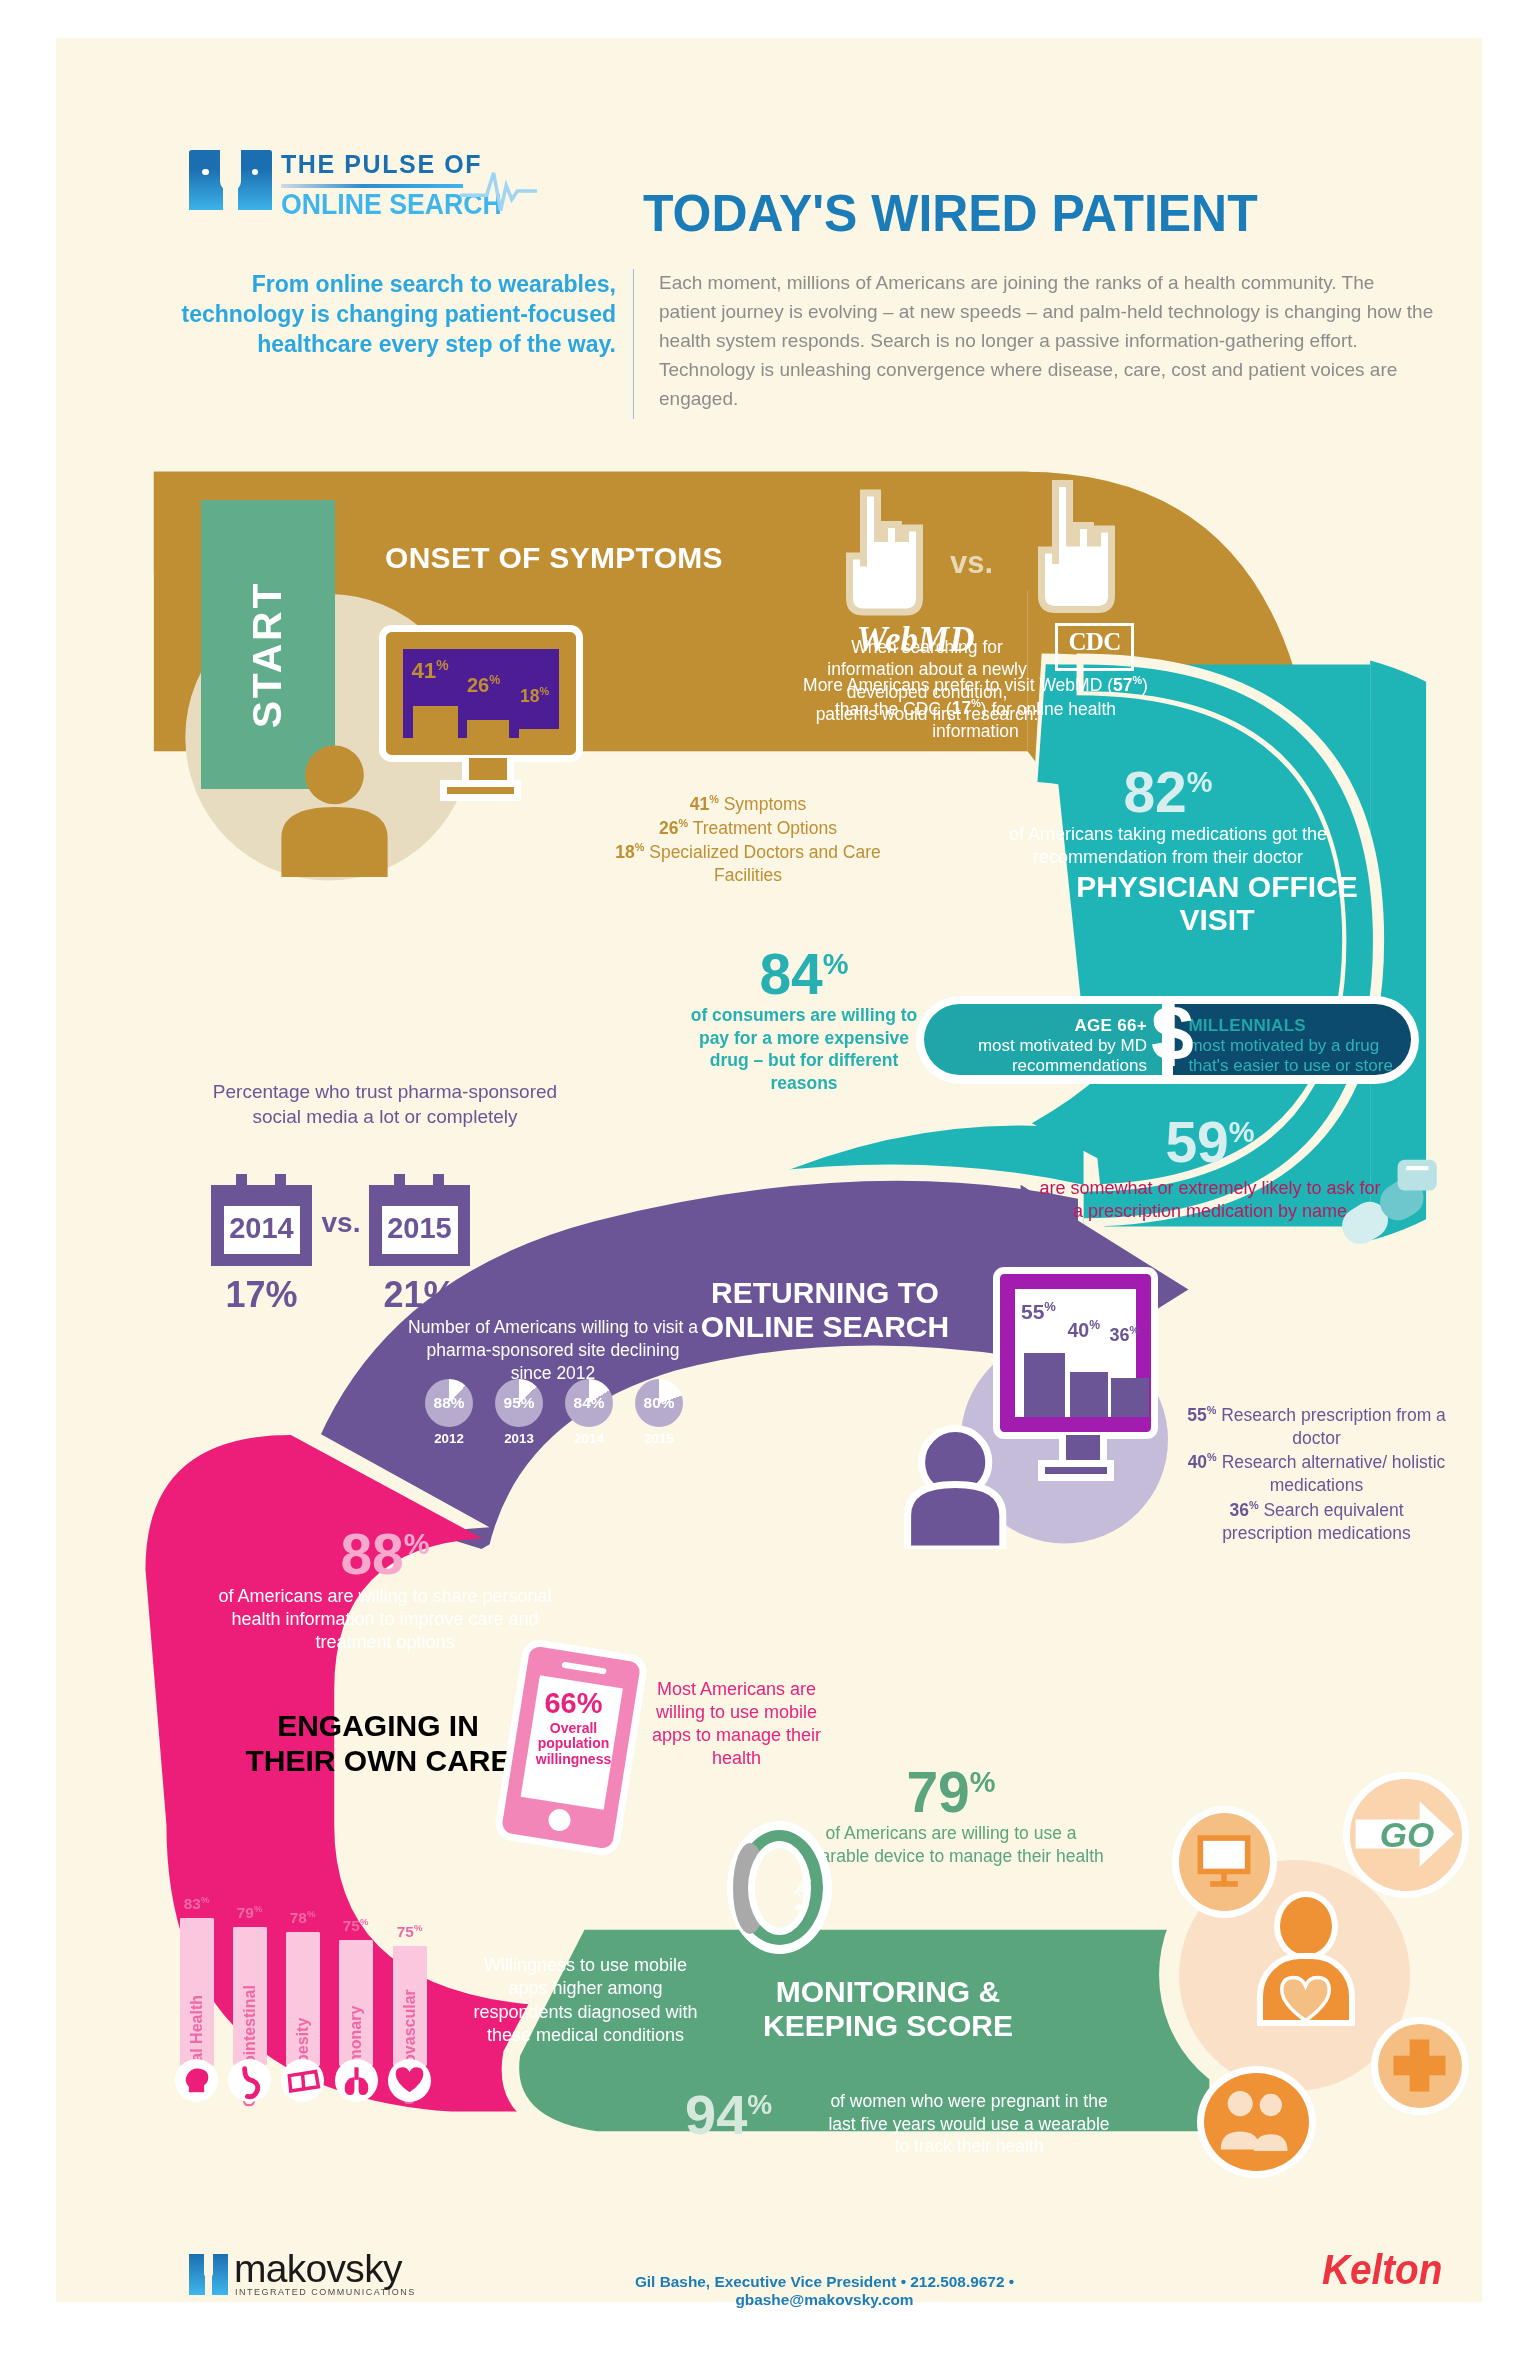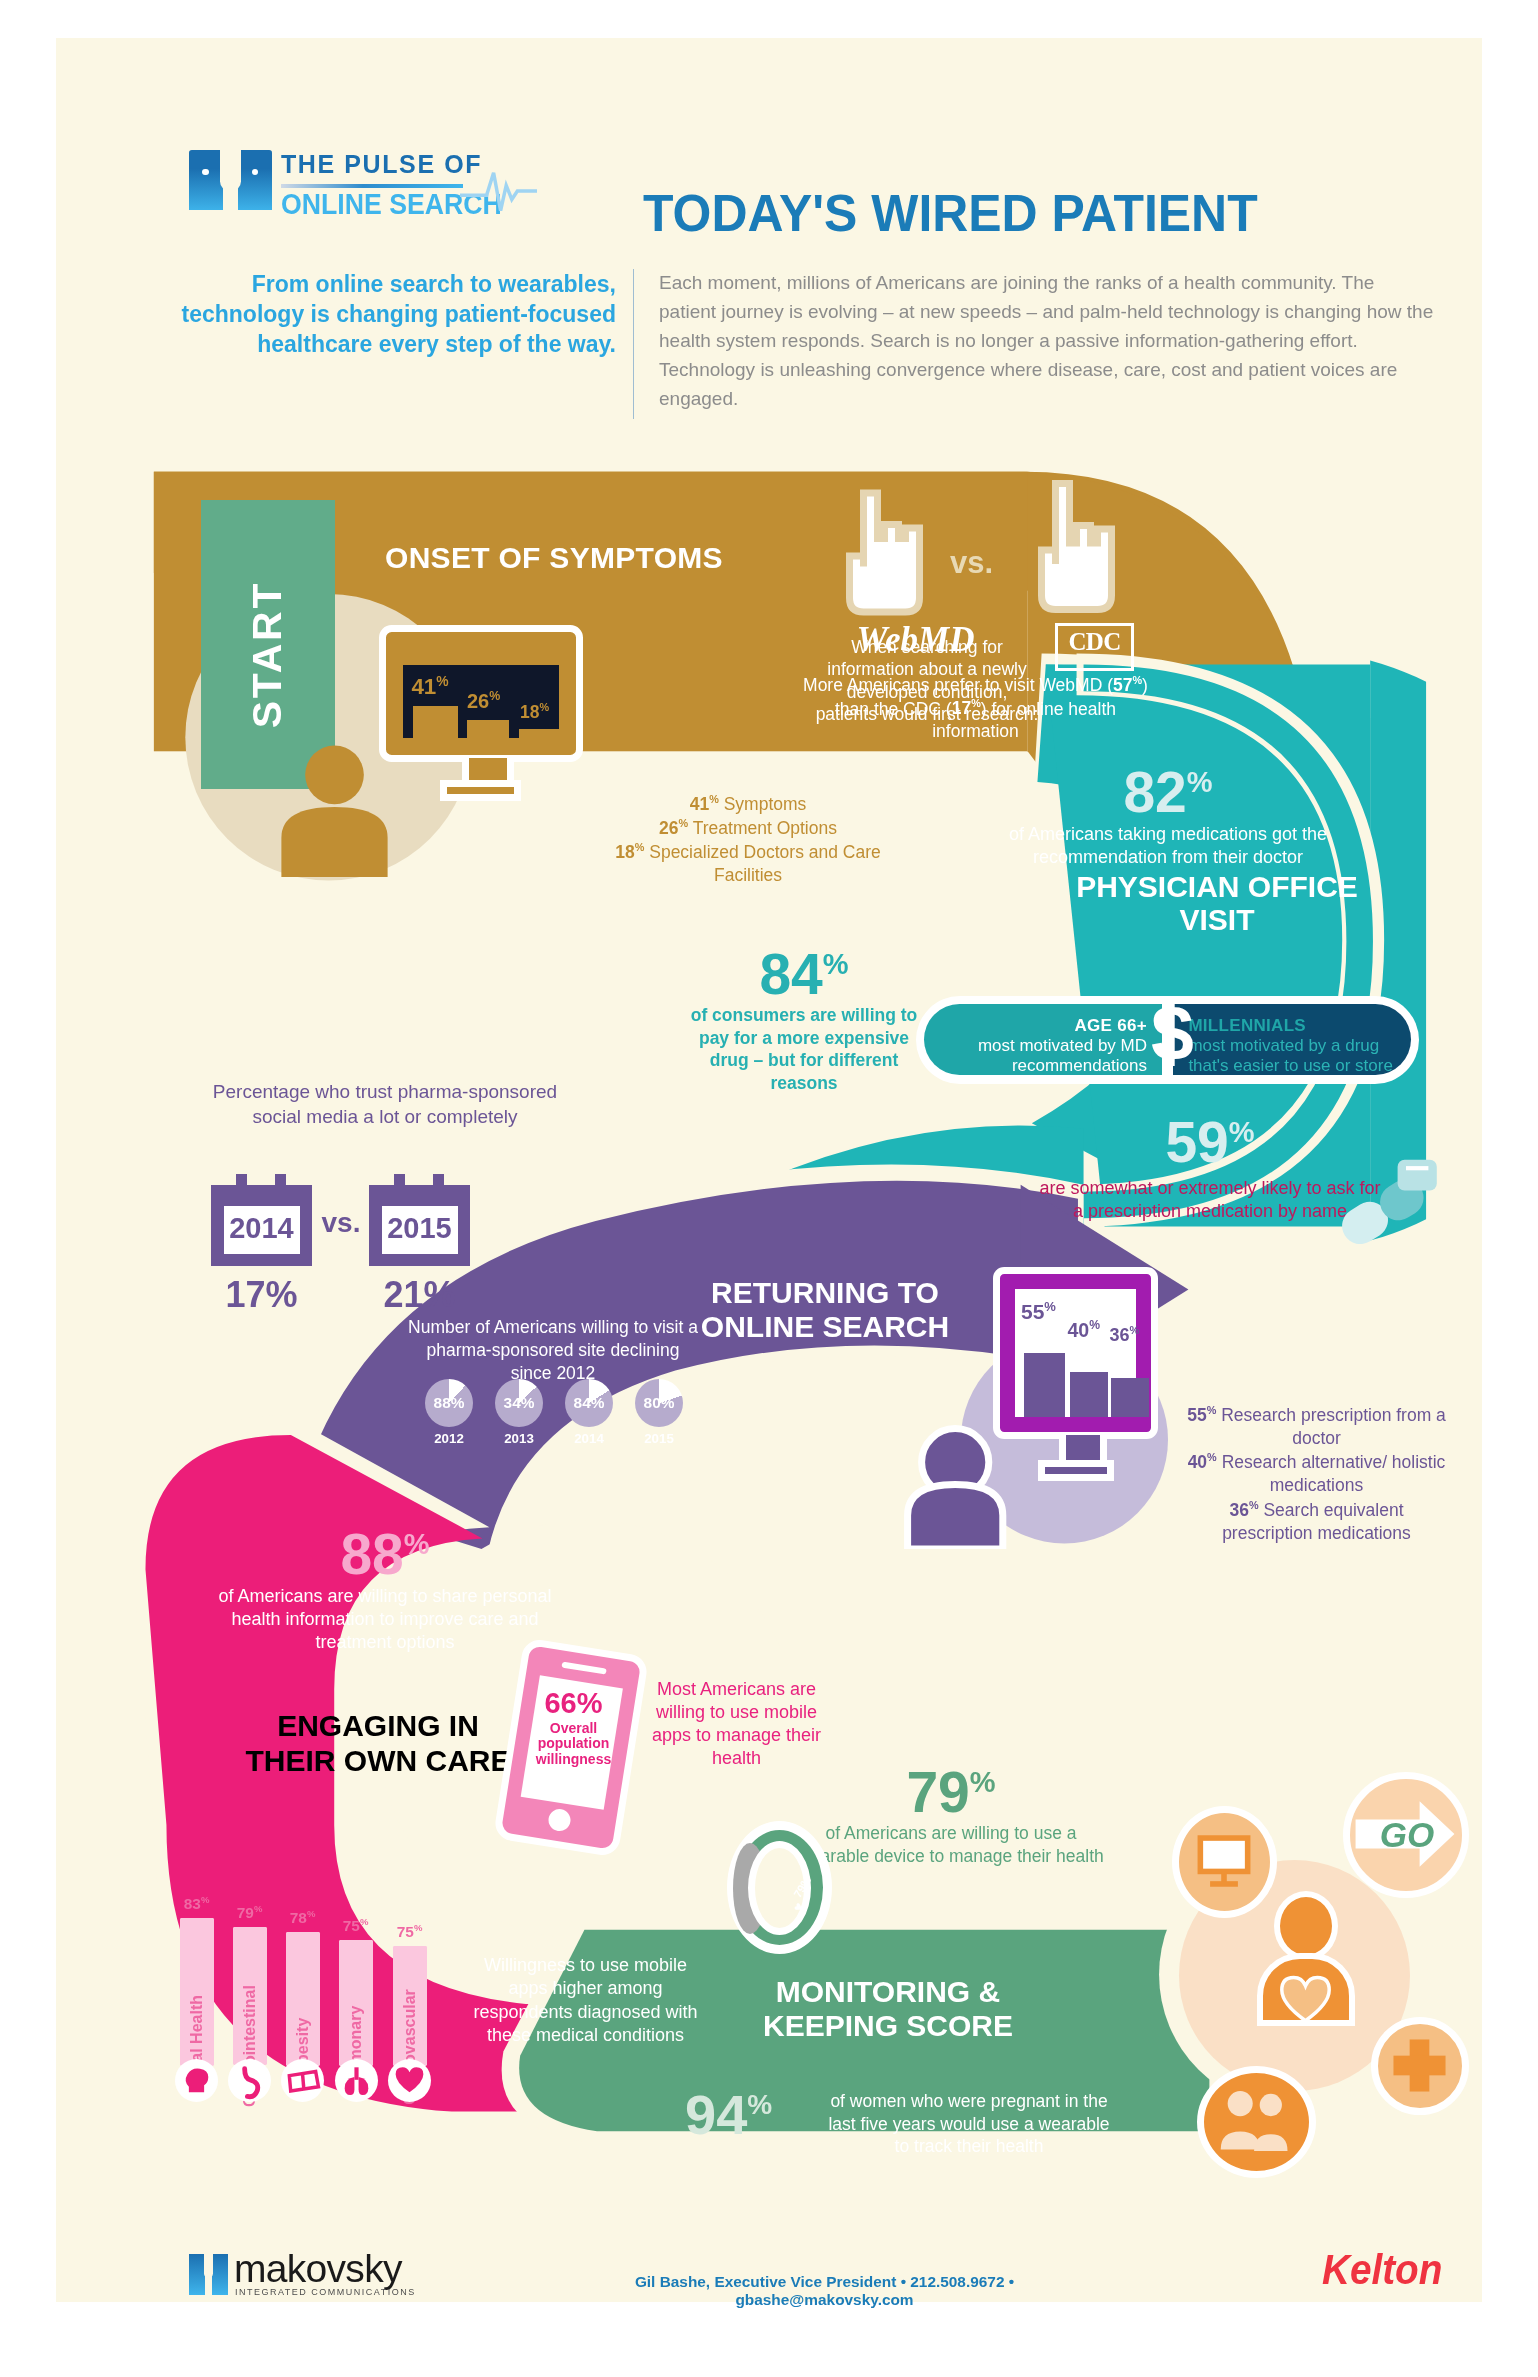--- a/index.html
+++ b/index.html
@@ -60,21 +60,21 @@
   #webmd-cap b{font-weight:800;}
 
   #onset-list{left:559px;top:754px;width:266px;font-size:17.5px;line-height:1.32;color:#c08e33;text-align:center;}
   #onset-list b{font-weight:800;}
   .sup{font-size:.62em;vertical-align:super;font-weight:800;}
 
   
   #monitor1{left:323px;top:587px;width:204px;height:182px;}
   .mon-body{position:absolute;left:0;top:0;width:100%;height:137px;border-radius:12.6px;border:7.7px solid #fff;
      background:#c08e33;box-sizing:border-box;}
-  .mon-screen{position:absolute;left:17px;top:17px;right:17px;bottom:17px;background:#0f172a;margin-top:16px;}
+  .mon-screen{position:absolute;left:17px;top:17px;right:17px;bottom:17px;background:#4c1d95;}
   .mon-neck{position:absolute;left:50%;margin-left:-19px;top:133px;width:38px;height:26.6px;background:#c08e33;
      border-left:7px solid #fff;border-right:7px solid #fff;box-sizing:content-box;}
   .mon-foot{position:absolute;left:50%;margin-left:-41px;top:155px;width:81px;height:21px;background:#c08e33;
      border:7px solid #fff;box-sizing:border-box;}
   .chip{position:absolute;bottom:0;background:#c08e33;}
   .chiplbl{position:absolute;font-weight:800;color:#c08e33;}
 
   
   #t82{left:944px;top:727px;width:336px;text-align:center;}
   .bignum{font-size:57px;font-weight:800;line-height:.95;}
@@ -375,21 +375,21 @@
 
   <div class="abs" id="decl-cap">Number of Americans willing to visit a pharma-sponsored site declining since 2012</div>
 
   <div class="abs" style="left:369px;top:1341px;width:266px;height:84px;">
     <div class="pie" style="left:0;top:0;background:conic-gradient(#ffffff 0 43deg,#b6abcd 43deg 360deg);">
       <div class="lbl">88%</div>
     </div>
     <div class="pieyr" style="left:0;">2012</div>
 
     <div class="pie" style="left:70px;top:0;background:conic-gradient(#ffffff 0 47deg,#b6abcd 47deg 360deg);">
-      <div class="lbl">34%</div>
+      <div class="lbl">95%</div>
     </div>
     <div class="pieyr" style="left:70px;">2013</div>
 
     <div class="pie" style="left:140px;top:0;background:conic-gradient(#ffffff 0 58deg,#b6abcd 58deg 360deg);">
       <div class="lbl">84%</div>
     </div>
     <div class="pieyr" style="left:140px;">2014</div>
 
     <div class="pie" style="left:210px;top:0;background:conic-gradient(#ffffff 0 72deg,#b6abcd 72deg 360deg);">
       <div class="lbl">80%</div>

